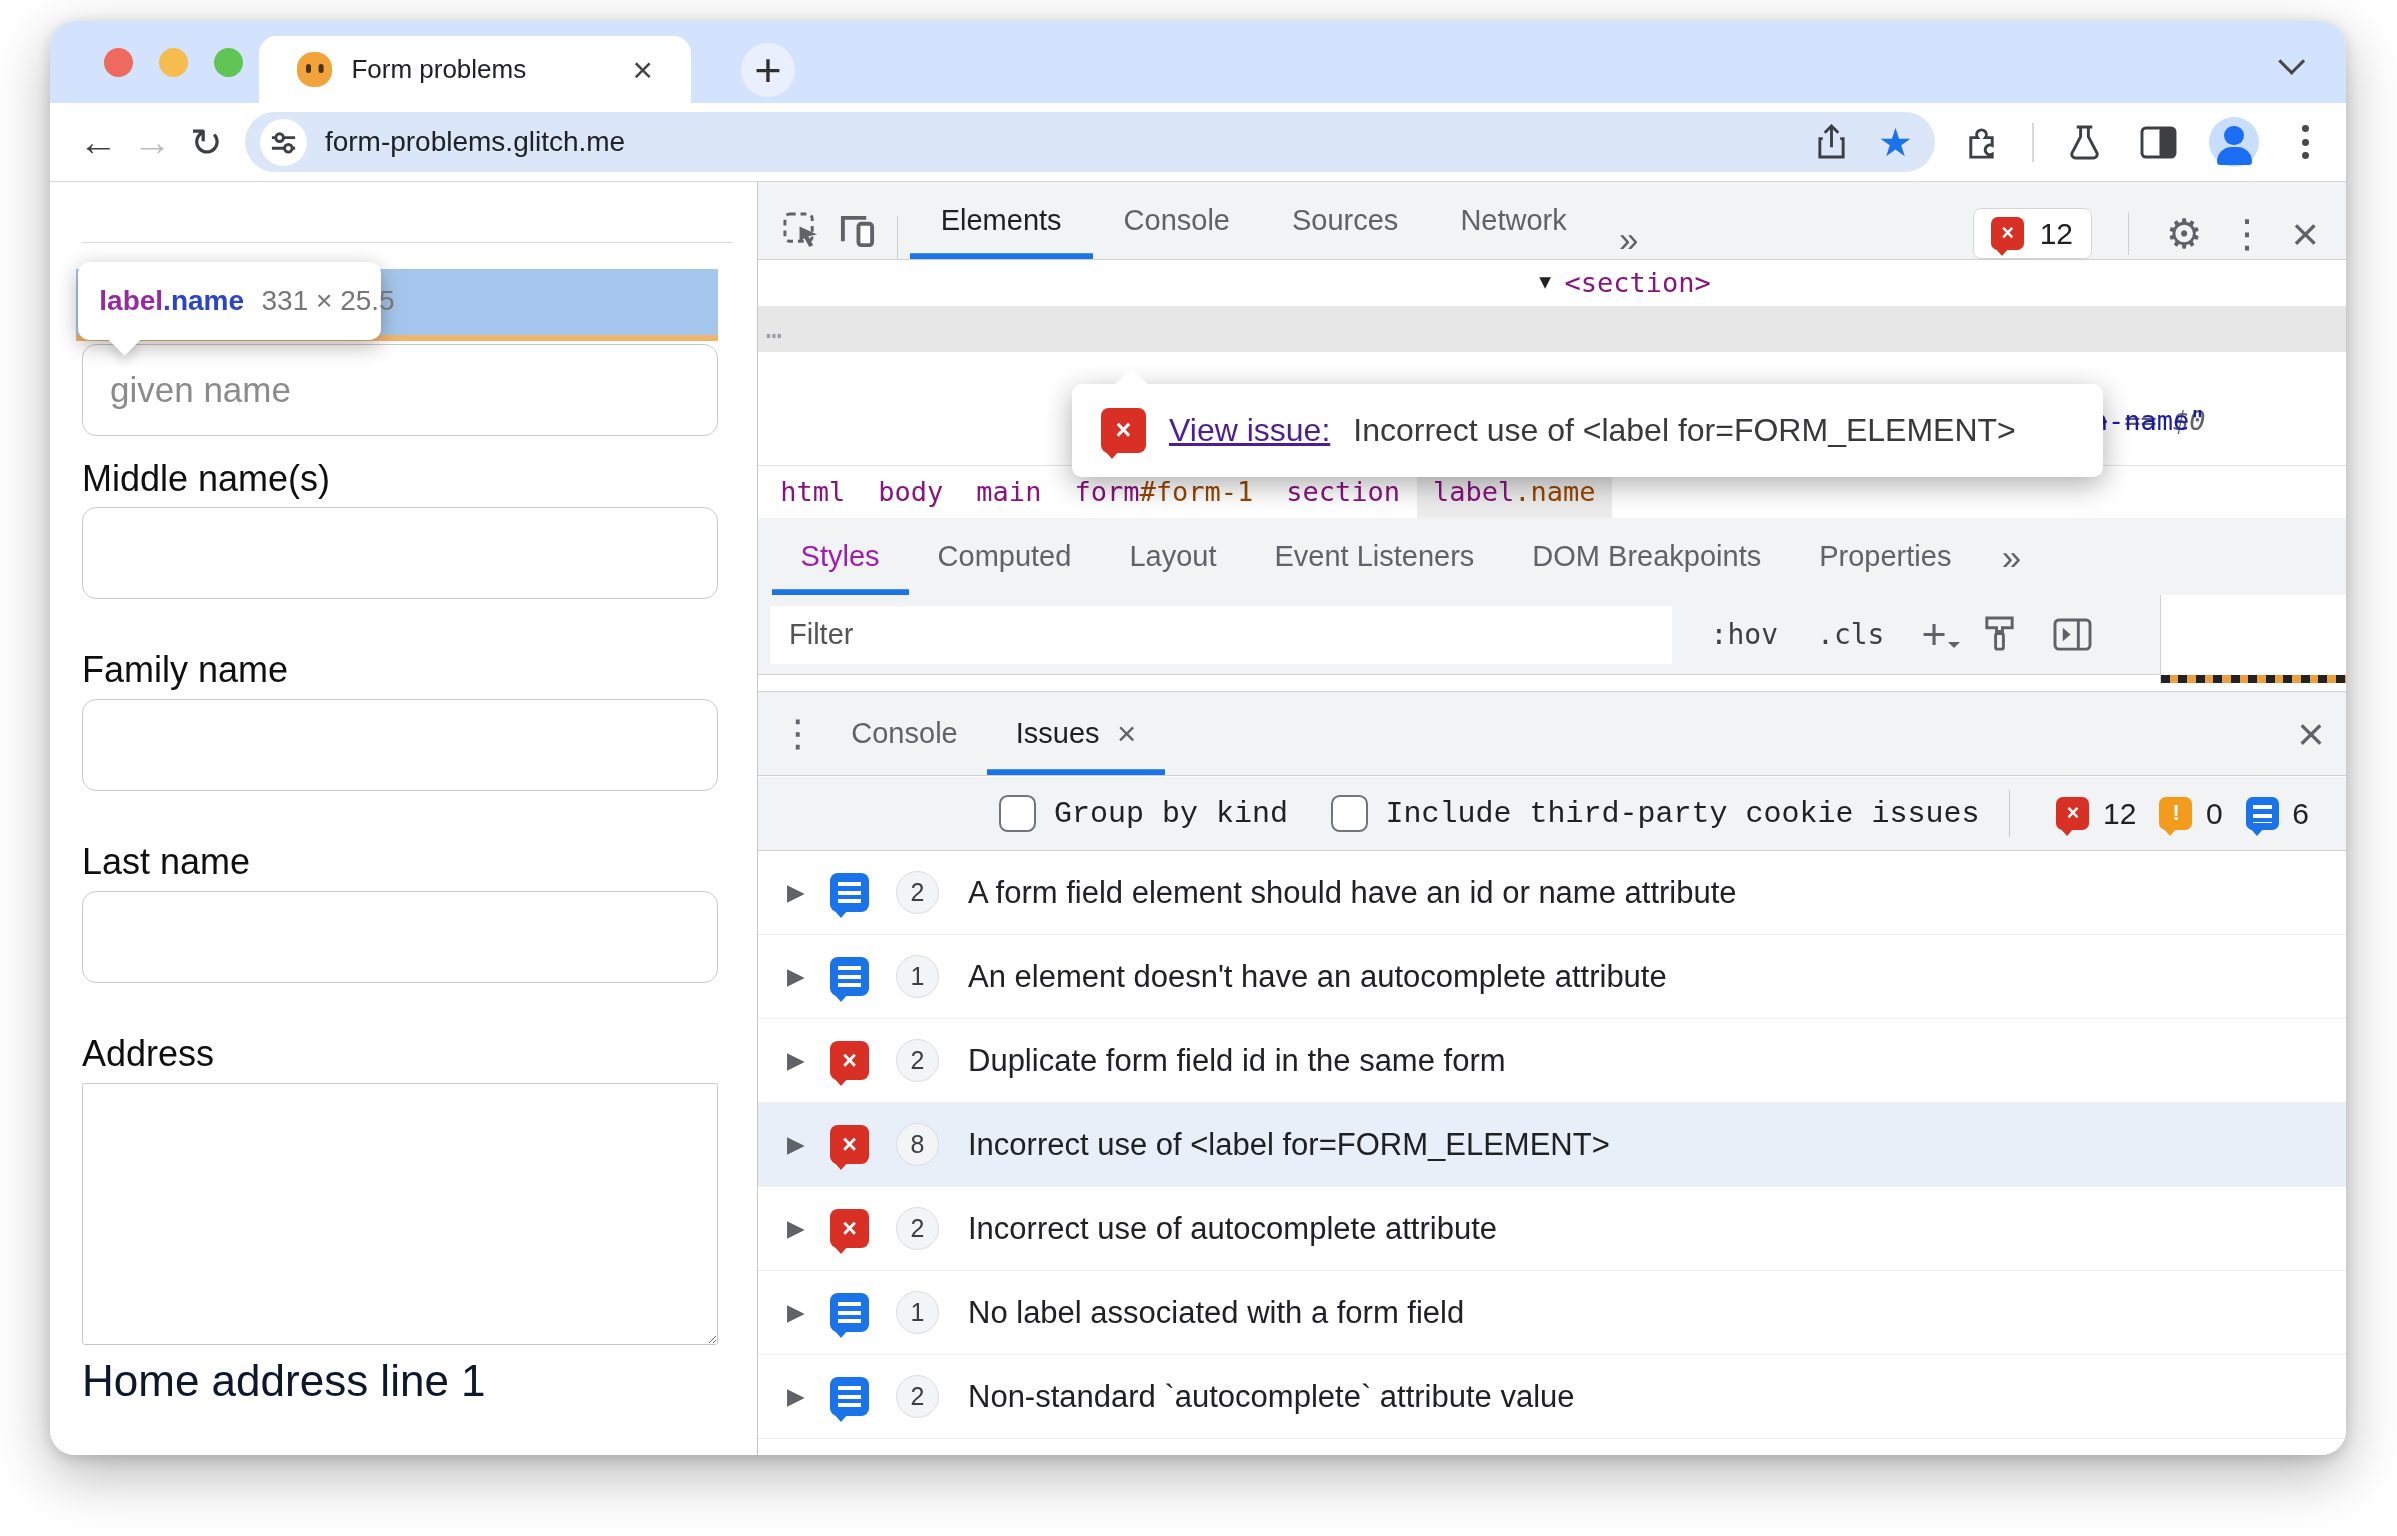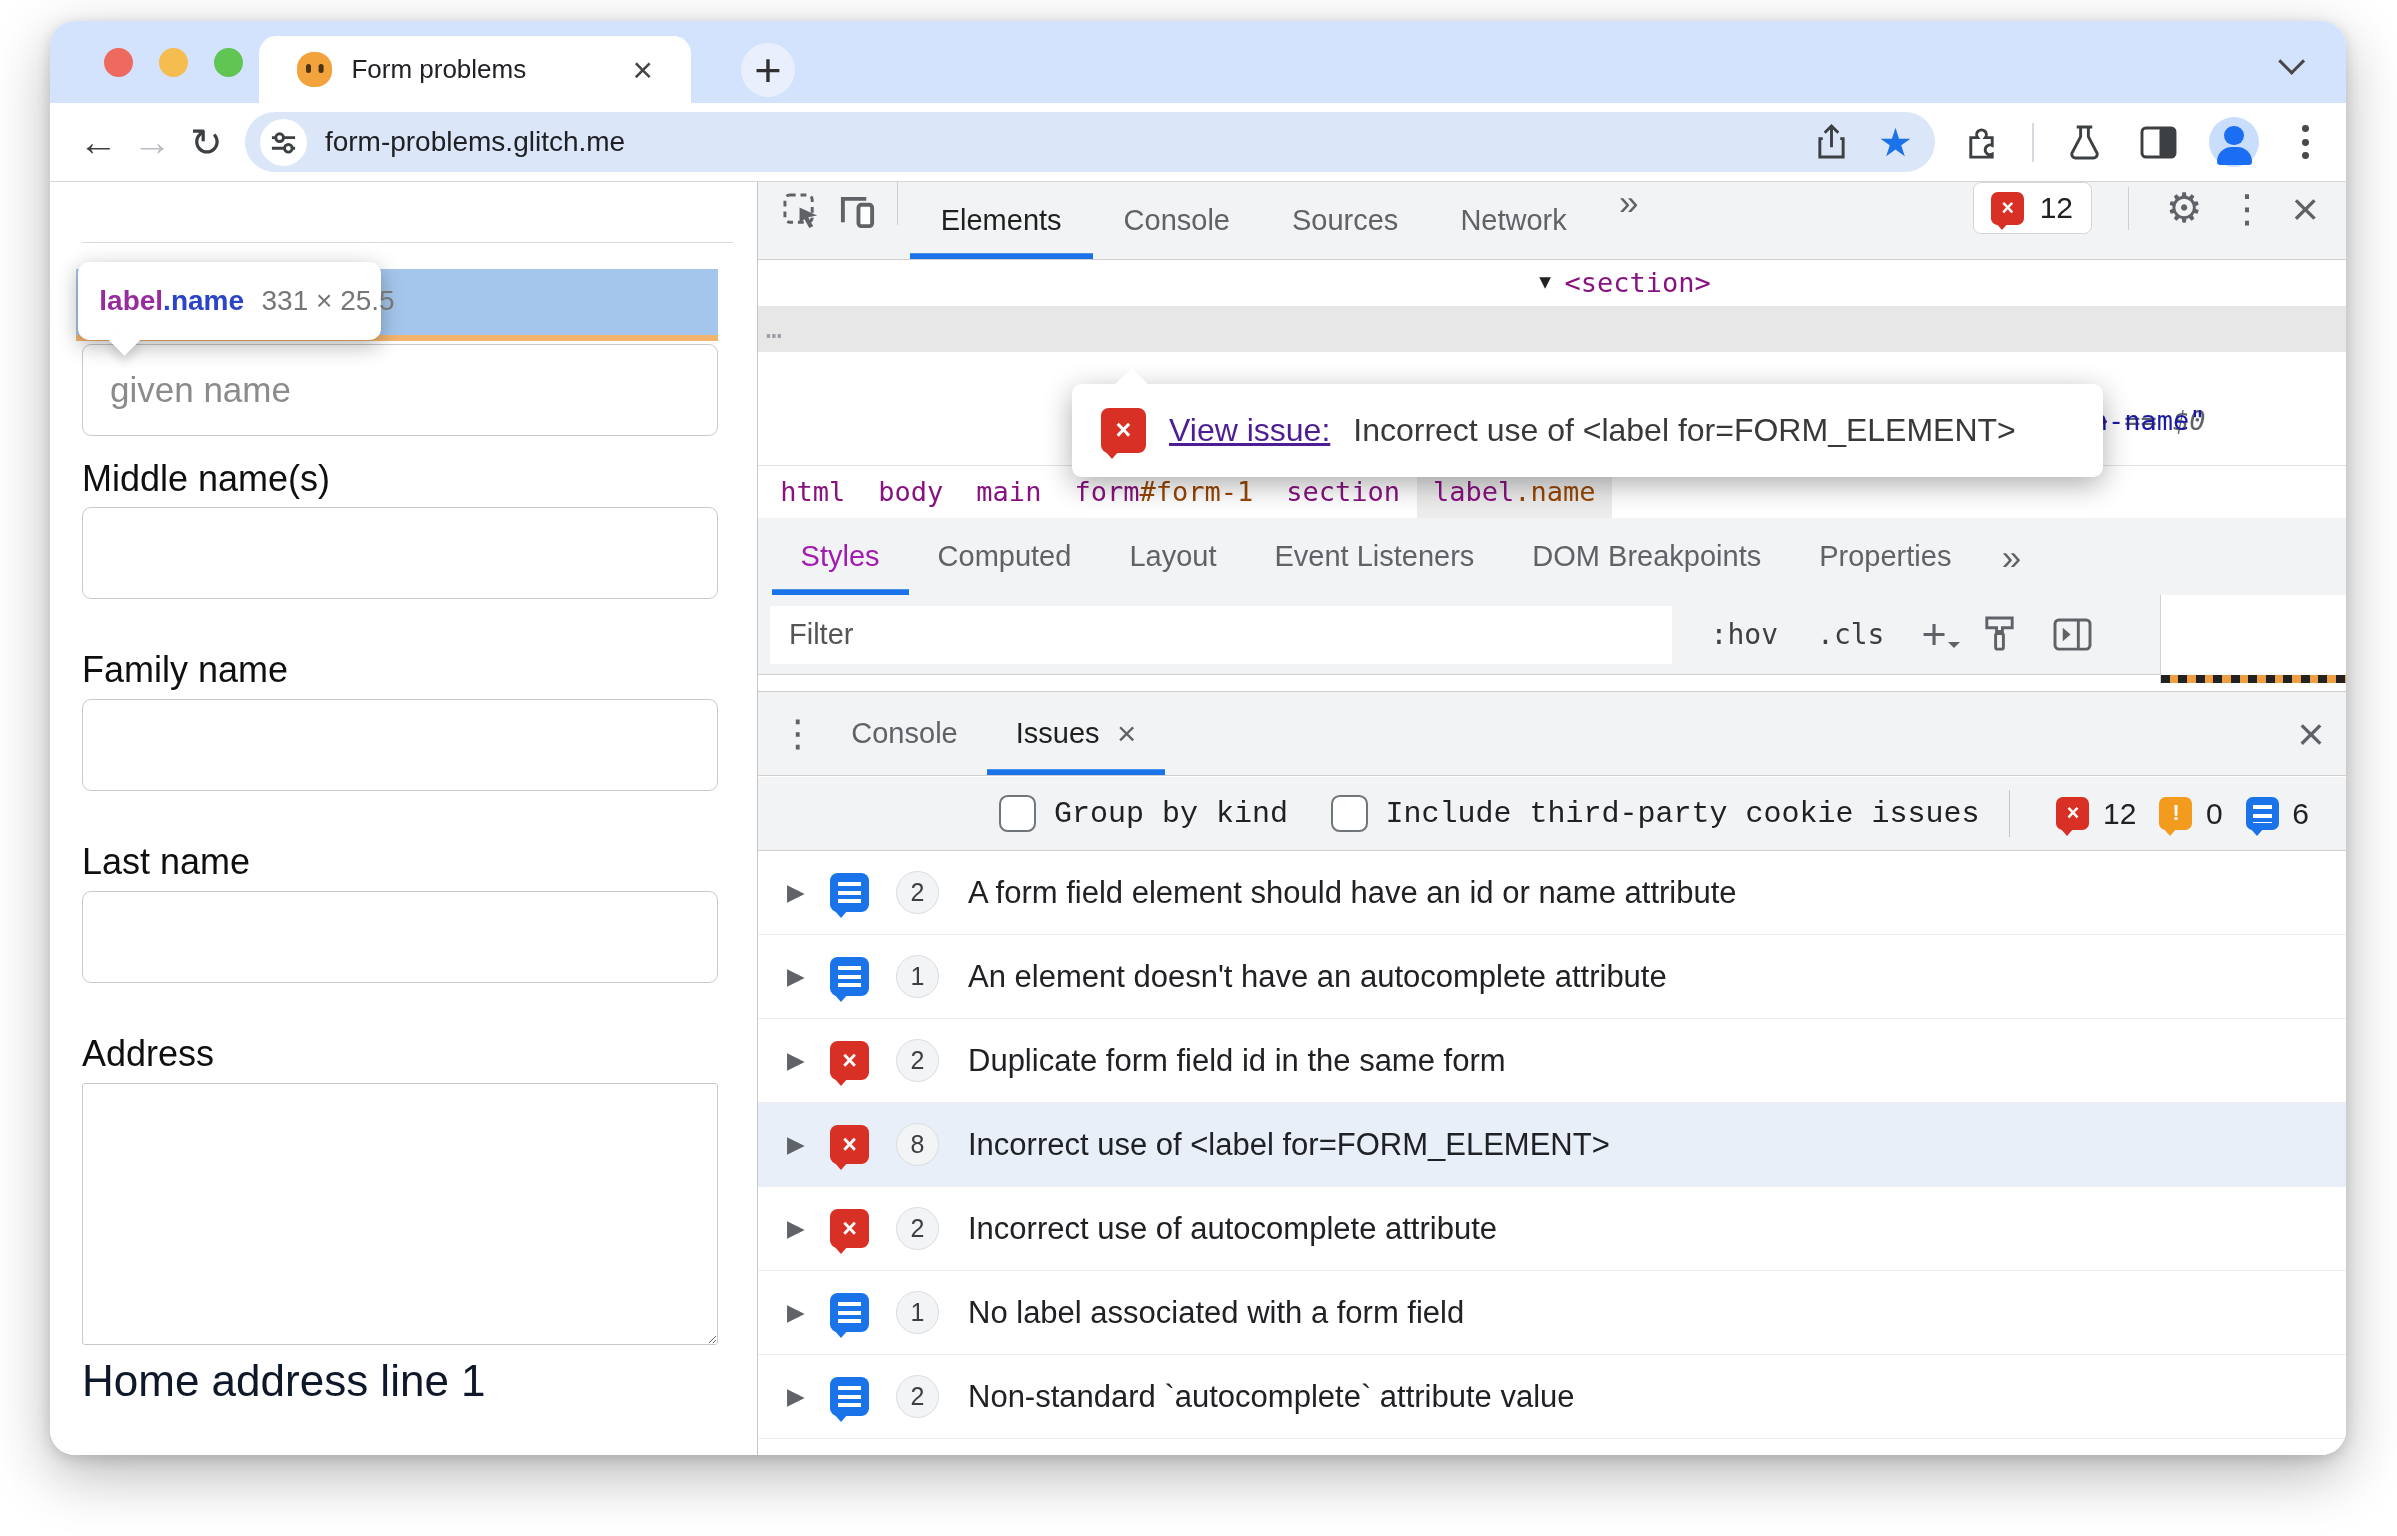--- a/index.html
+++ b/index.html
@@ -48,42 +48,42 @@
 
   
   .content { display:flex; height:1273px; }
 
   
   .page { width:708px; border-right:1px solid #c6c6c6; position:relative; padding:35px 24px 0 32px; background:#fff; }
   .page h1 { font-size:46px; font-weight:400; color:#141414; line-height:54px; }
   .page .hr { margin-top:25px; border-top:1.9px solid #dadada; }
   .hl-label { margin:26px 0 0 -5.8px; width:642px; height:72px; background:#a5c6ec; border-bottom:6.8px solid #f3b46e;
               display:flex; align-items:center; padding-left:9.7px; font-size:36px; color:#44597c; }
-  .fin { display:block; margin-top:2.9px; width:636px; height:92px; border:1.9px solid #c9c9c9; border-radius:9px;
+  .fin { display:block; margin-top:2.9px; width:636px; height:92px; border:1.9px solid #c9c9c9; border-radius:14px;
          font-size:35px; padding:0 19.4px 0 27px; color:#333; font-family:"Liberation Sans",sans-serif; background:#fff; }
   .fin::placeholder { color:#8b8b8b; opacity:1; }
   .flabel { margin:49px 0 7.8px; font-size:36px; color:#0f0f0f; line-height:43px; }
   .flabel.first { margin-top:20.4px; }
   .fta { display:block; width:636px; height:262px; border:1.9px solid #c9c9c9; border-radius:2.9px; resize:both;
          font-size:35px; padding:13.6px 19.4px; font-family:"Liberation Sans",sans-serif; }
   .home { margin-top:11px; font-size:44px; color:#0f172a; }
 
   .dims-tip { position:absolute; left:28px; top:80px; width:303px; height:78px; background:#fff; border-radius:11.6px;
               box-shadow:0 5.8px 21.3px rgba(0,0,0,.3); display:flex; align-items:center; padding:0 21.3px; gap:17.5px;
               z-index:20; font-size:28px; white-space:nowrap; }
   .dims-tip::after { content:""; position:absolute; left:35px; bottom:-10.7px; width:23px; height:23px; background:#fff;
                      transform:rotate(45deg); box-shadow:5.8px 5.8px 9.7px rgba(0,0,0,.12); }
   .tip-tag { font-weight:700; color:#962b9e; } .tip-cls { font-weight:700; color:#2b44c8; }
   .tip-dims { color:#767676; }
 
   
   .devtools { flex:1; position:relative; background:#fff; }
 
   .dt-tabbar { position:absolute; top:0; left:0; right:0; height:78px; background:#f1f3f4;
-               border-bottom:1px solid #cfcfcf; display:flex; align-items:flex-start; padding:0 15.5px; }
+               border-bottom:1px solid #cfcfcf; display:flex; align-items:flex-end; padding:0 15.5px; }
   .ticon { width:56px; height:58px; display:flex; align-items:center; justify-content:center; color:#5f6368; flex:none; }
   .tsep { width:1px; height:43px; background:#cfcfcf; margin:0 11.6px; flex:none; }
   .dtab { padding:0 31px; font-size:29px; color:#5f6368; height:77px; line-height:77px; flex:none; }
   .dtab.active { color:#1f1f1f; box-shadow:inset 0 -5.8px 0 #1a73e8; }
   .more { font-size:35px; color:#5f6368; padding:0 21.3px; }
   .rcluster { margin-left:auto; display:flex; align-items:center; gap:25px; padding-right:11.6px; }
   .issue-pill { display:flex; align-items:center; gap:15.5px; background:#fff; border:1.9px solid #d5d5d5;
                 border-radius:7.8px; padding:7.8px 17.5px; font-size:30px; color:#202124; }
   .gear { font-size:41px; color:#5f6368; }
   .dkebab { font-size:39px; color:#5f6368; line-height:39px; }

